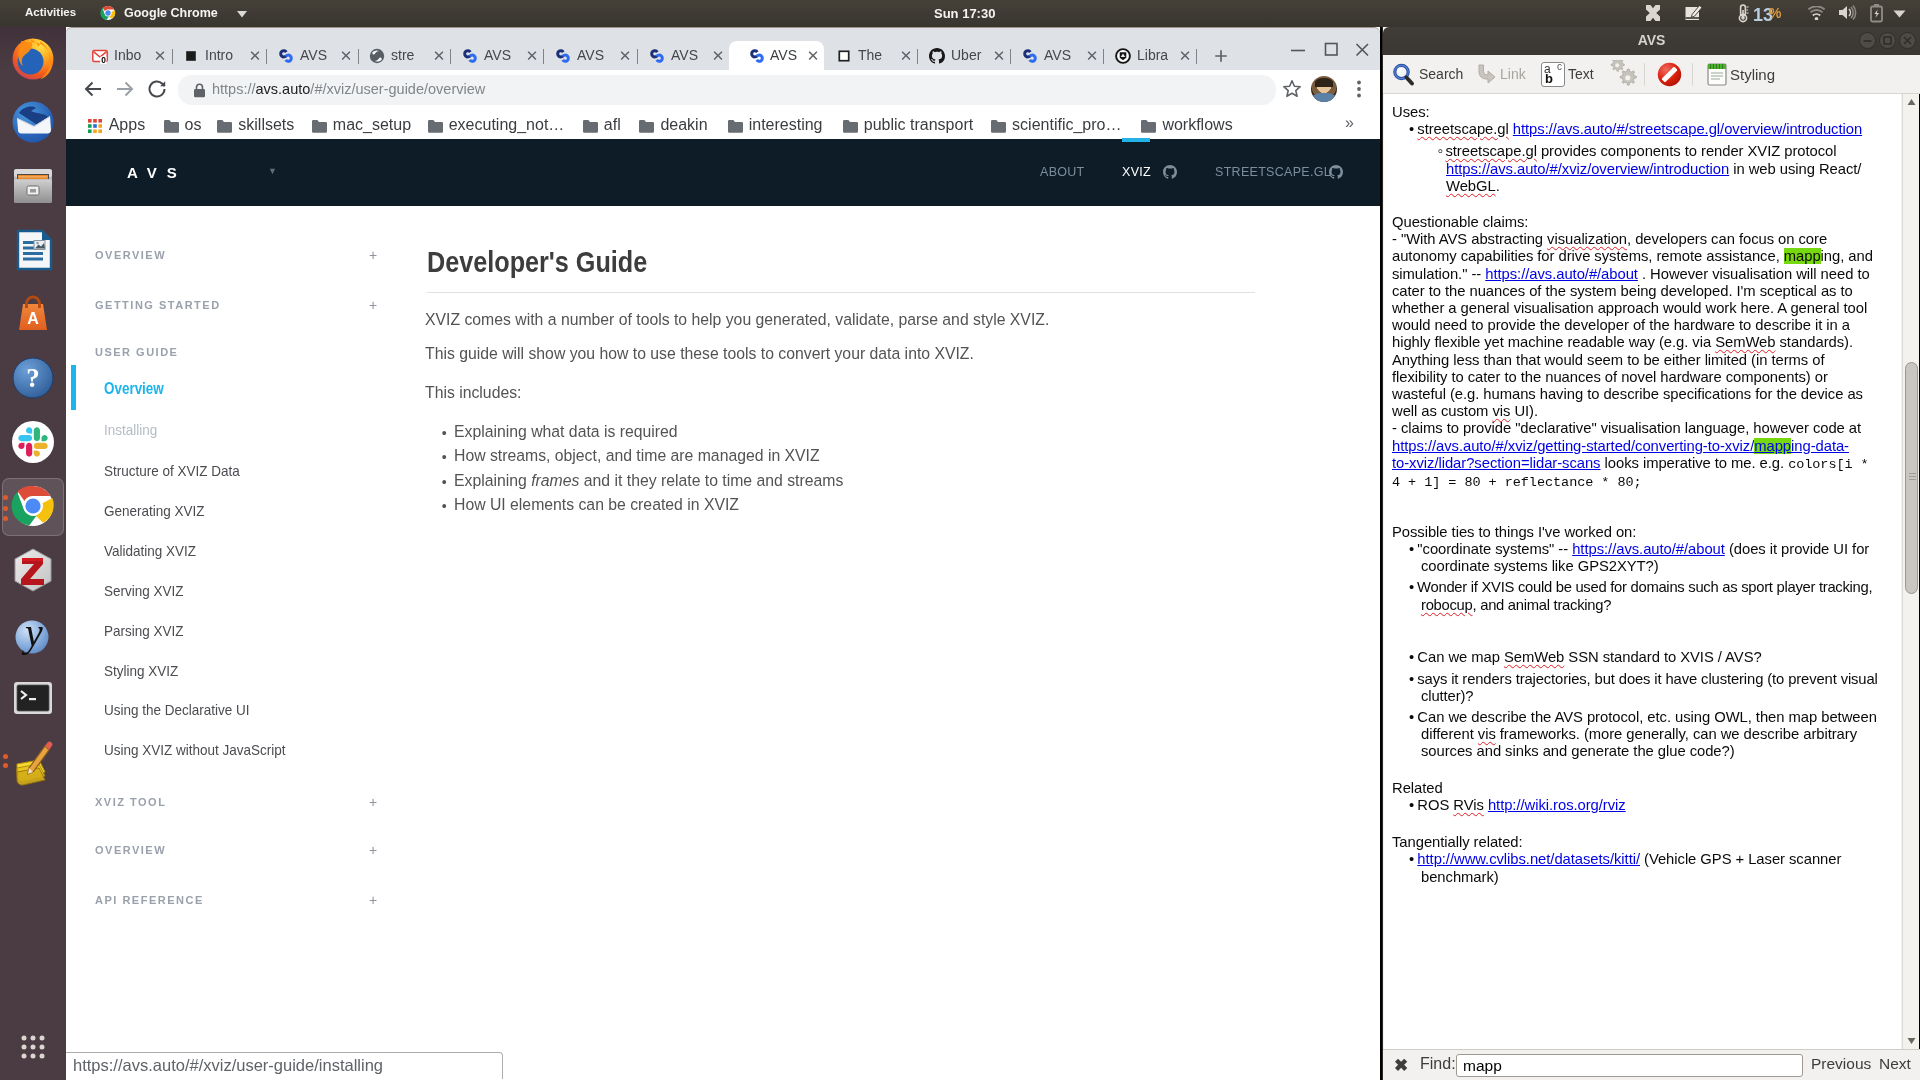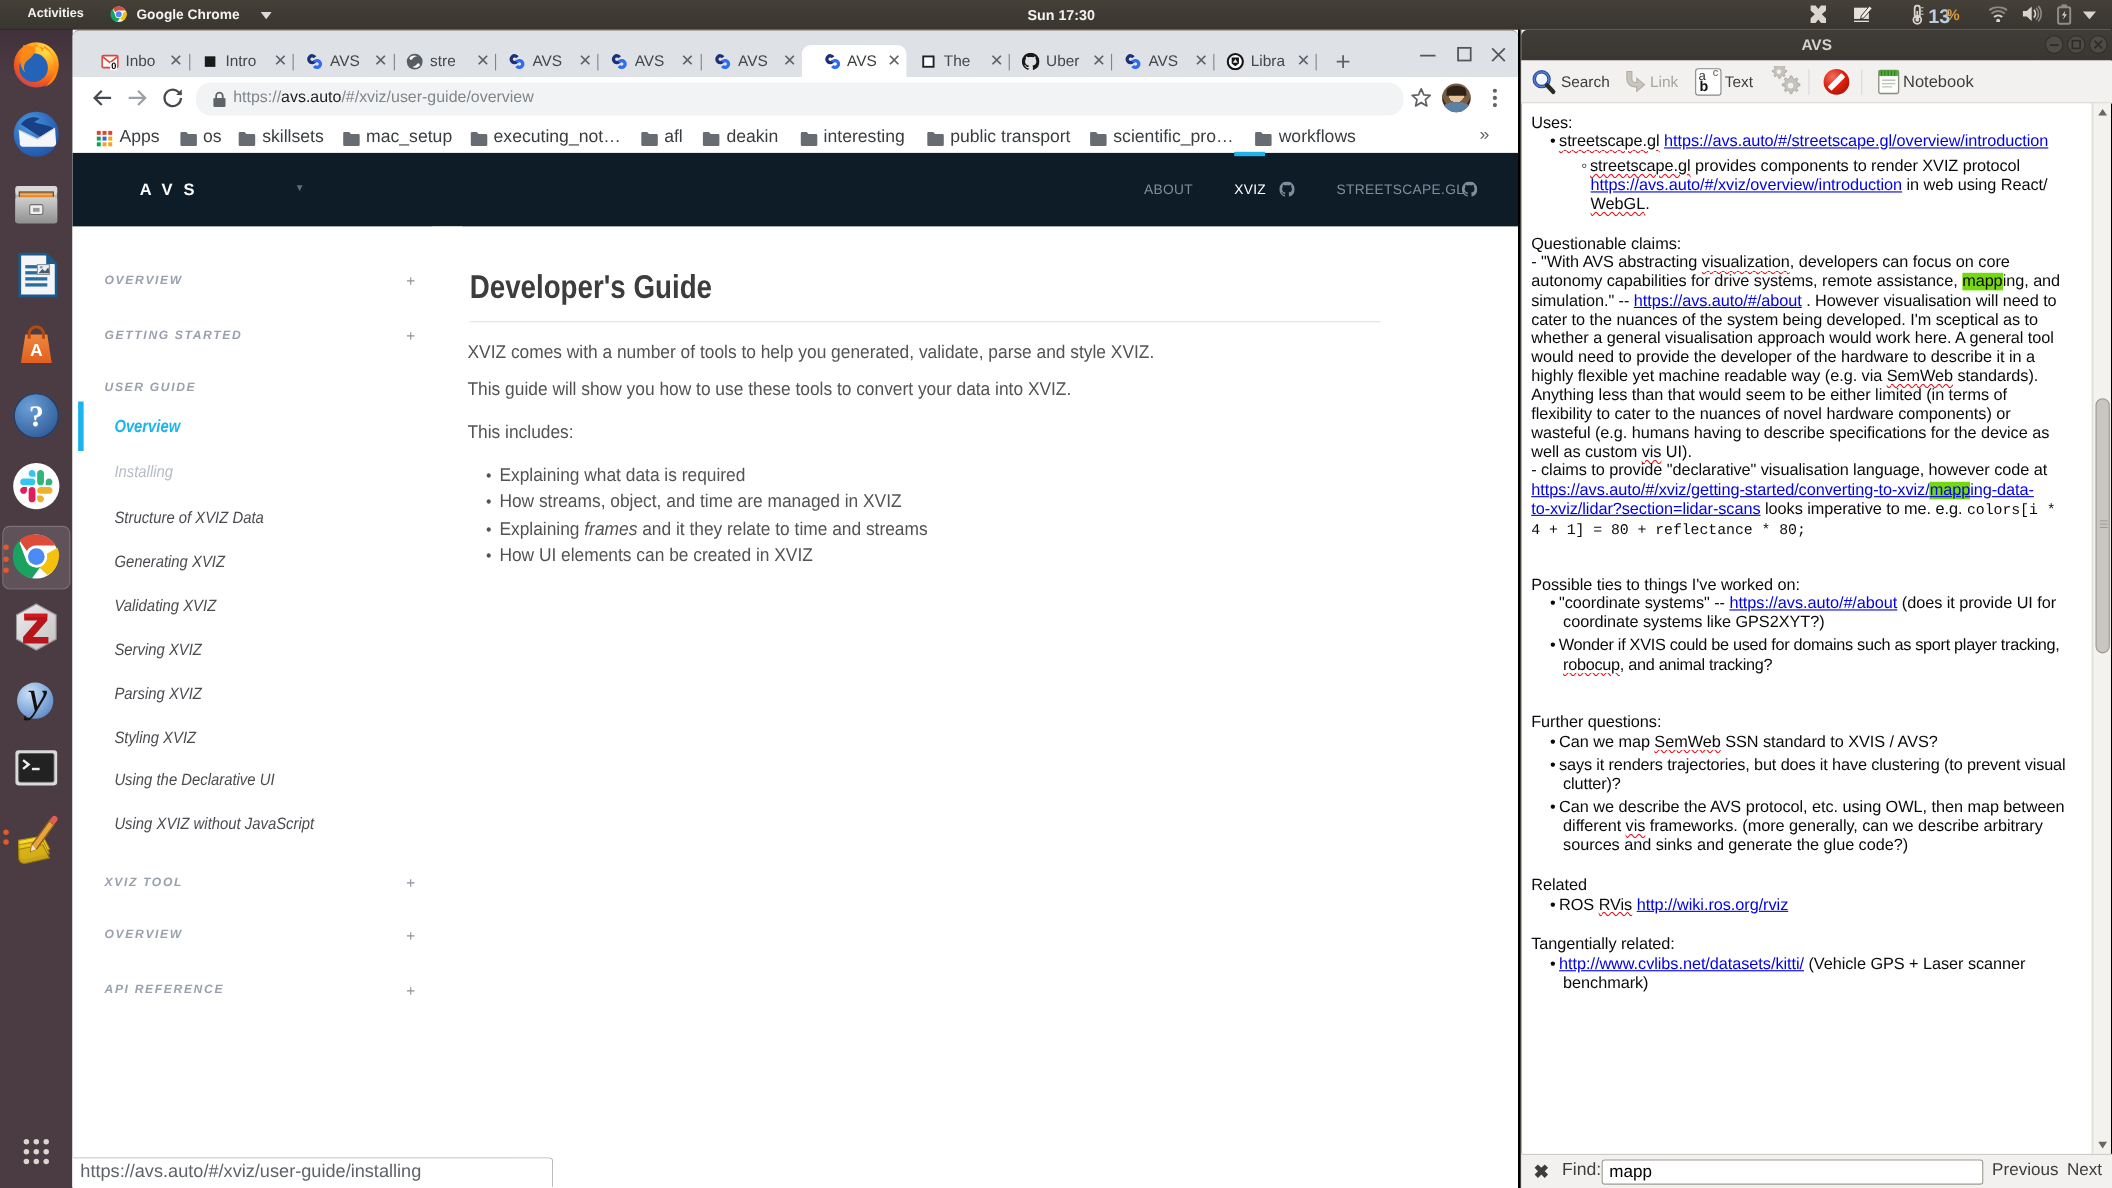--- a/index.html
+++ b/index.html
@@ -40,21 +40,21 @@
 .bm { position:absolute; top:5px; height:20px; font-size:16px; color:#3a3d40; }
 
 
 #site { position:absolute; left:0; top:112px; width:1314px; height:941px; background:#fff; }
 #sitehead { position:absolute; left:0; top:0; width:1314px; height:67px; background:#0e1c28; }
 #sitehead .logo { position:absolute; left:61px; top:25px; color:#fff; font-weight:bold; font-size:15px; letter-spacing:10px; }
 #sitehead .caret { position:absolute; left:202px; top:27px; color:#5d6d79; font-size:9px; }
 .nav { position:absolute; top:26px; font-size:12.5px; letter-spacing:0.3px; color:#7d8e9a; }
 #cyantab { position:absolute; left:1056px; top:-1.5px; width:28px; height:4.5px; background:#23b2e8; }
 
-#sidebar { position:absolute; left:0; top:67px; width:354px; height:873px; background:#fff; border-right:1px solid #e2e2e2;font-style:italic; }
+#sidebar { position:absolute; left:0; top:67px; width:354px; height:873px; background:#fff; border-right:1px solid #e2e2e2; }
 .shead { position:absolute; left:29px; font-size:11px; font-weight:bold; color:#9aa1ac; letter-spacing:1.5px; }
 .splus { position:absolute; left:303px; font-size:14px; color:#8e959f; }
 .sitem { position:absolute; left:38px; font-size:15px; color:#4a4c50; transform:scaleX(0.9); transform-origin:0 0; white-space:nowrap; }
 
 #main { position:absolute; left:327px; top:67px; width:987px; height:873px; background:#fff; }
 #main h1 { position:absolute; left:34px; top:39px; line-height:34px; font-size:30px; color:#3d3d3d; font-weight:bold; transform:scaleX(0.84); transform-origin:0 0; white-space:nowrap; }
 #main .hr { position:absolute; left:34px; top:86px; width:828px; height:1px; background:#e1e1e1; }
 #main p { position:absolute; left:32px; font-size:16.8px; color:#535353; line-height:17px; transform:scaleX(0.94); transform-origin:0 0; white-space:nowrap; }
 #main ul { position:absolute; left:61px; font-size:16.8px; color:#535353; list-style:none; transform:scaleX(0.94); transform-origin:0 0; white-space:nowrap; }
 #main ul li { line-height:24.3px; position:relative; }
@@ -678,37 +678,36 @@
         <g stroke="#2f7d1a" stroke-width="1">
           <path d="M5.5 3 v5 M8.5 3 v5 M11.5 3 v5 M14.5 3 v5 M17.5 3 v5"></path>
         </g>
         <g stroke="#b9c4bb" stroke-width="1.3">
           <path d="M6 12 h12 M6 15 h12 M6 18 h9"></path>
         </g>
       </svg>
     <span class="zlabel" style="left:36px;">Search</span>
     <span class="zlabel" style="left:117px; color:#a8a5a0;">Link</span>
     <span class="zlabel" style="left:185px;">Text</span>
-    <span class="zlabel" style="left:347px; font-size:15px;">Notebook</span>
+    <span class="zlabel" style="left:347px; font-size:15px;">Styling</span>
   </div>
   <div id="ztext">
       <div id="ztextinner">
 <div>Uses:</div>
 <div class="li1"><span class="b1">•</span><span class="sp">streetscape.gl</span> <a href="#" class="nb">https://avs.auto/#/streetscape.gl/overview/introduction</a></div>
 <div class="li2"><span class="b2">◦</span><span class="sp">streetscape.gl</span> provides components to render XVIZ protocol <a href="#" class="nb">https://avs.auto/#/xviz/overview/introduction</a> in web using React/<wbr><span class="sp">WebGL</span>.</div>
 <div class="gap1"></div>
 <div>Questionable claims:<br>
 - "With AVS abstracting <span class="sp">visualization</span>, developers can focus on core autonomy capabilities for drive systems, remote assistance, <span class="hl">mapp</span>ing, and simulation." -- <a href="#">https://avs.auto/#/about</a> . However visualisation will need to cater to the nuances of the system being developed. I'm sceptical as to whether a general visualisation approach would work here. A general tool would need to provide the developer of the hardware to describe it in a highly flexible yet machine readable way (e.g. via <span class="sp">SemWeb</span> standards). Anything less than that would seem to be either limited (in terms of flexibility to cater to the nuances of novel hardware components) or wasteful (e.g. humans having to describe specifications for the device as well as custom <span class="sp">vis</span> UI).<br>
 - claims to provide "declarative" visualisation language, however code at <a href="#">https://avs.auto/#/xviz/getting-started/converting-to-xviz/<span class="hl">mapp</span>ing-data-<span class="nb">to-xviz/lidar?section=lidar-scans</span></a> looks imperative to me. e.g. <span class="mono">colors[i * 4 + 1] = 80 + reflectance * 80;</span></div>
 <div class="gap2"></div>
 <div>Possible ties to things I've worked on:</div>
 <div class="li1"><span class="b1">•</span>"coordinate systems" -- <a href="#">https://avs.auto/#/about</a> (does it provide UI for coordinate systems like GPS2XYT?)</div>
 <div class="li1 ls1"><span class="b1">•</span>Wonder if XVIS could be used for domains such as sport player tracking, <span class="sp">robocup</span>, and animal tracking?</div>
 <div class="gap3"></div>
-<div>Further questions:</div>
 <div class="li1"><span class="b1">•</span>Can we map <span class="sp">SemWeb</span> SSN standard to XVIS / AVS?</div>
 <div class="li1 ls2"><span class="b1">•</span>says it renders trajectories, but does it have clustering (to prevent visual clutter)?</div>
 <div class="li1"><span class="b1">•</span>Can we describe the AVS protocol, etc. using OWL, then map between different <span class="sp">vis</span> frameworks. (more generally, can we describe arbitrary sources and sinks and generate the glue code?)</div>
 <div class="gap4"></div>
 <div>Related</div>
 <div class="li1"><span class="b1">•</span>ROS <span class="sp">RVis</span> <a href="#">http://wiki.ros.org/rviz</a></div>
 <div class="gap5"></div>
 <div>Tangentially related:</div>
 <div class="li1"><span class="b1">•</span><a href="#">http://www.cvlibs.net/datasets/kitti/</a> (Vehicle GPS + Laser scanner benchmark)</div>
   </div>

